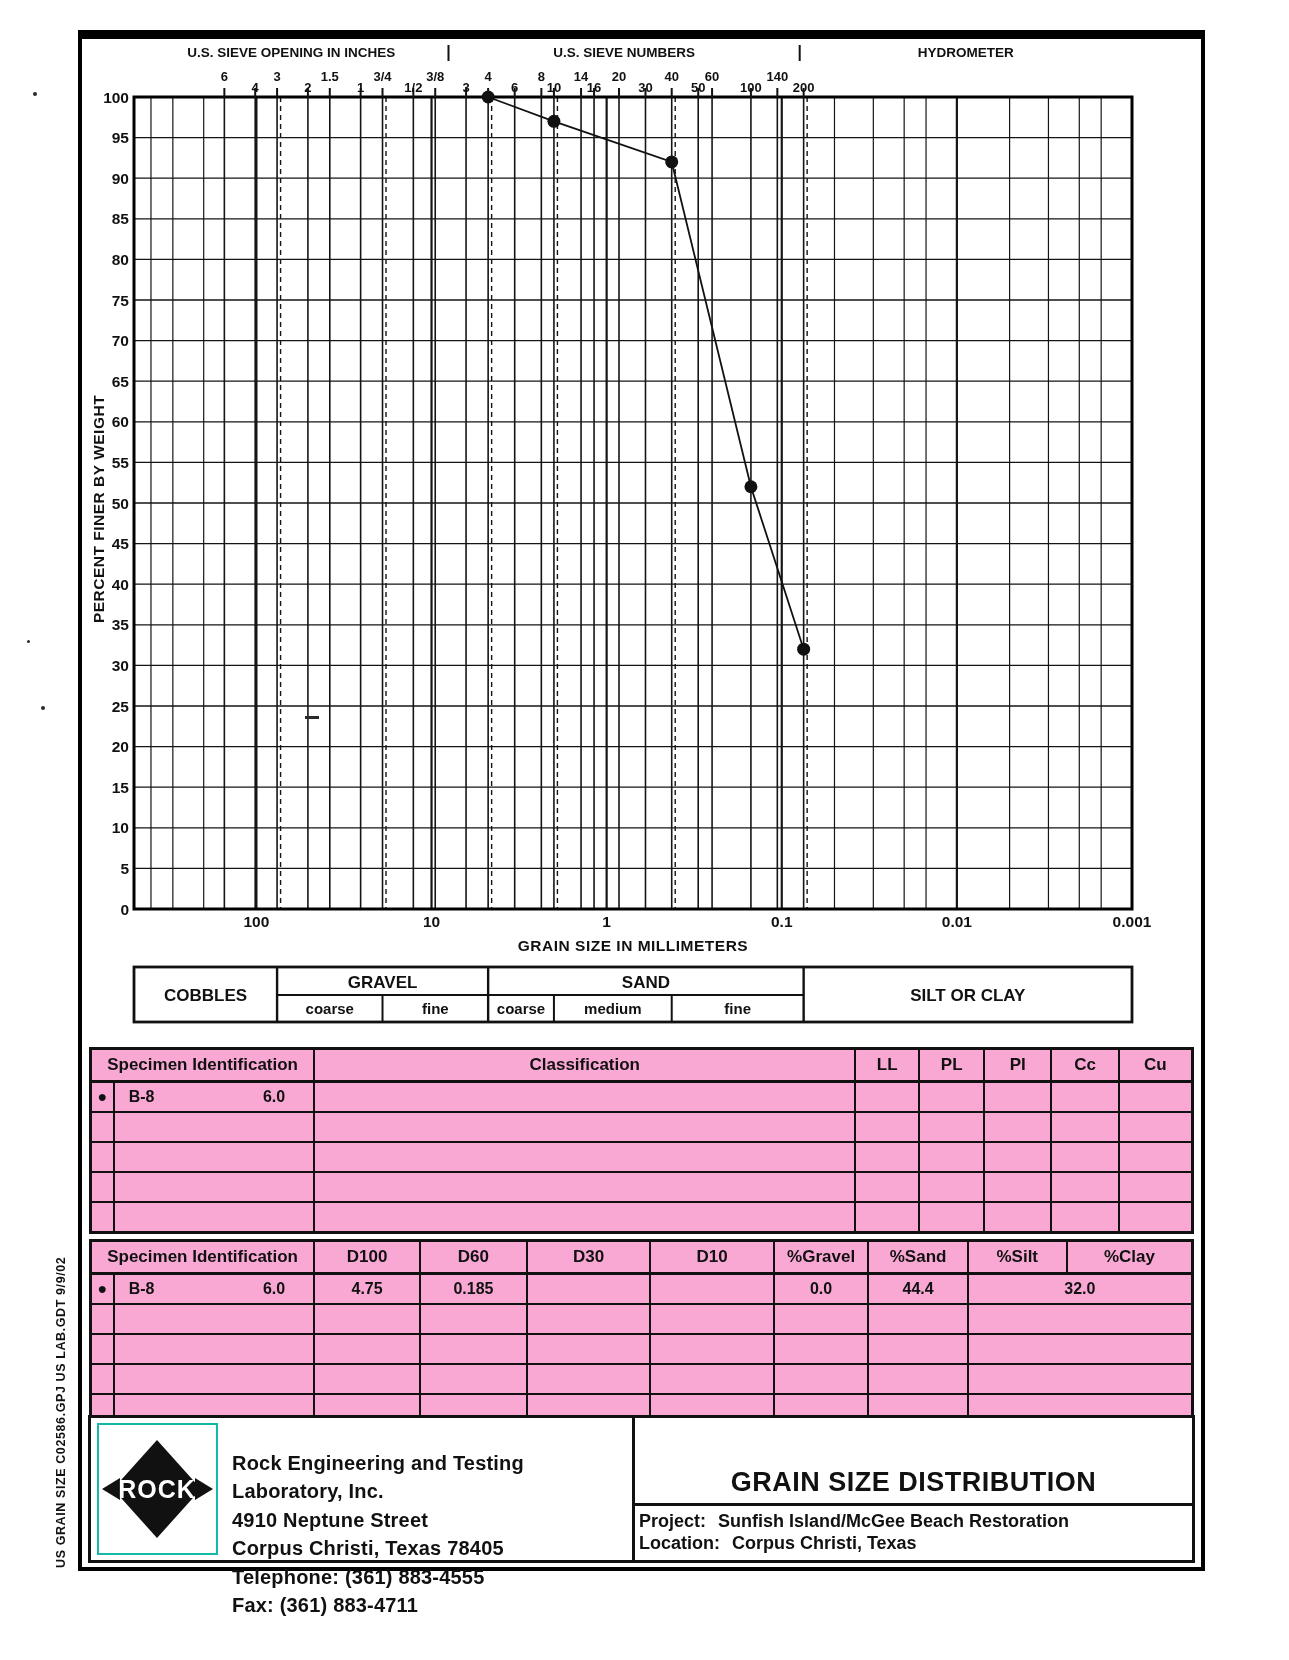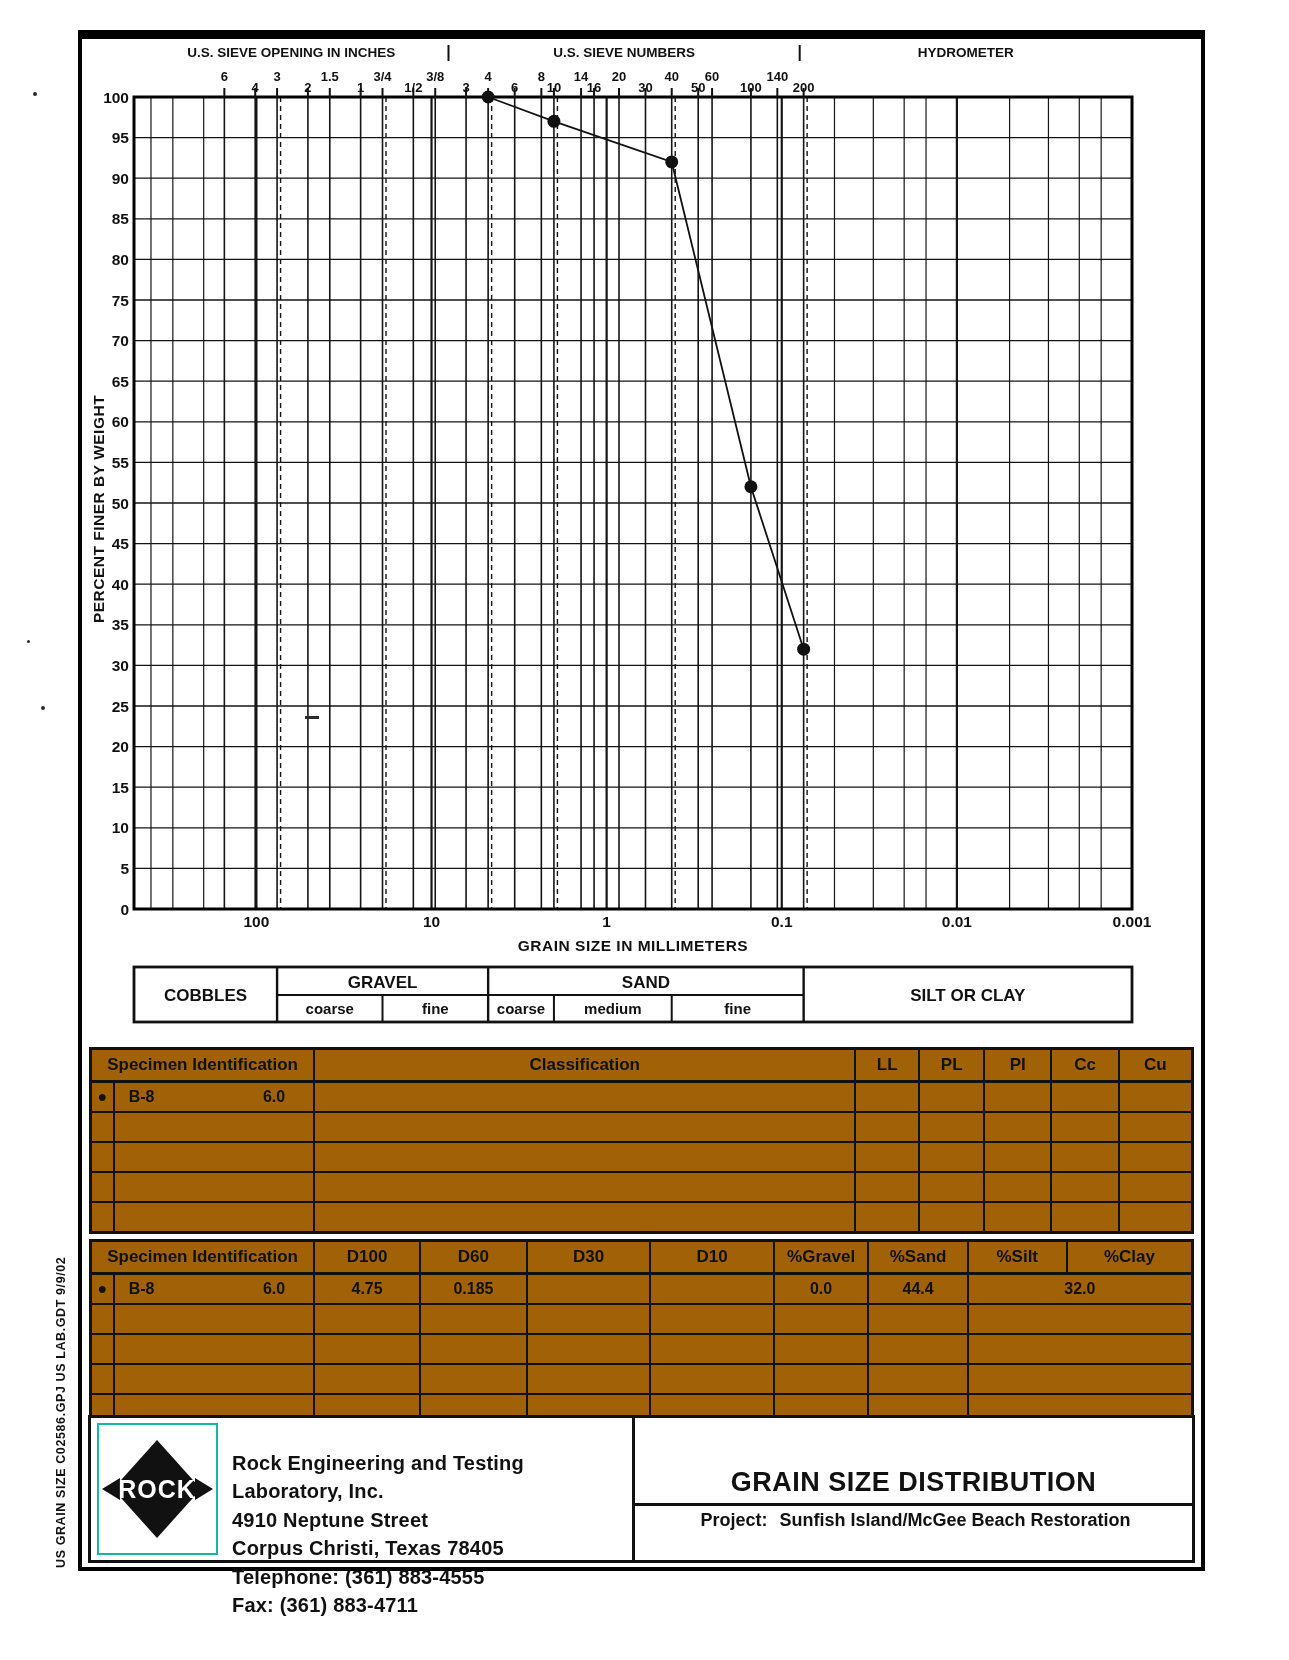--- a/index.html
+++ b/index.html
@@ -2,35 +2,35 @@
 <html><head>
 <meta charset="utf-8">
 <style>
   html,body{margin:0;padding:0;background:#fff;}
   body{width:1289px;height:1660px;font-family:"Liberation Sans",sans-serif;color:#111;}
   .page{position:relative;width:1289px;height:1660px;background:#fff;overflow:hidden;}
   .form{position:absolute;left:78px;top:30px;width:1119px;height:1528px;background:#fff;
         border:4px solid #000;border-top-width:9px;box-sizing:content-box;}
   #chart{position:absolute;left:0;top:0;}
   #tables{position:absolute;left:7px;top:1008px;width:1105px;}
-  table.spec-table{border-collapse:collapse;width:100%;table-layout:fixed;border:3px solid #111;margin-bottom:5px;background:#a16207;}
+  table.spec-table{border-collapse:collapse;width:100%;table-layout:fixed;border:3px solid #111;margin-bottom:5px;background:#f9a8d4;}
   .spec-table th,.spec-table td{border:2px solid #111;height:28px;padding:0 2px;font-weight:bold;
       text-align:center;white-space:nowrap;overflow:hidden;font-size:16px;}
   .spec-table thead th{font-size:17px;border-bottom:3px solid #111;height:30px;}
   .marker-cell{font-size:13px;padding:0;}
   .spec-cell{padding:0;}
   .spec-flex{display:flex;justify-content:space-between;align-items:flex-end;padding:0 26px 0 12px;}
   .footer{position:absolute;left:6px;top:1376px;width:1101px;height:142px;border:3px solid #111;display:flex;background:#fff;}
   .footer-left{width:49.4%;border-right:3px solid #111;display:flex;gap:14px;padding:5px 6px;box-sizing:border-box;}
   .logo-box{width:117px;height:128px;border:2px solid #14b8a6;flex:none;display:flex;align-items:center;justify-content:center;}
   .company-lines{padding-top:26px;font-size:20px;font-weight:600;line-height:1.42;letter-spacing:0.2px;}
   .footer-right{flex:1;display:flex;flex-direction:column;}
   .report-title{height:42px;border-bottom:3px solid #111;display:flex;align-items:center;justify-content:center;
       font-size:27px;font-weight:bold;letter-spacing:0.5px;margin-top:43px;}
-  .report-fields{flex:1;display:flex;flex-direction:row;justify-content:space-around;padding:4px 0 6px 4px;}
+  .report-fields{flex:1;display:flex;flex-direction:column;justify-content:space-around;padding:4px 0 6px 4px;}
   .report-field{display:flex;gap:12px;font-size:18px;font-weight:600;}
   .sidebar-text{position:absolute;left:54px;top:1568px;transform:rotate(-90deg);transform-origin:0 0;
       width:440px;font-size:12.5px;font-weight:bold;letter-spacing:0.6px;white-space:nowrap;color:#111;}
   .artifact{position:absolute;background:#2a2a2a;}
   .artifact.dot{border-radius:50%;}
 </style>
 </head>
 <body>
 
 <div class="page">
@@ -411,20 +411,24 @@
             <div>Fax:  (361) 883-4711</div>
           </div>
       </div>
       <div class="footer-right">
         <div class="report-title">GRAIN SIZE DISTRIBUTION</div>
         <div class="report-fields" id="reportFields">
             <div class="report-field">
               <span>Project:</span>
               <span>Sunfish Island/McGee Beach Restoration</span>
             </div>
+            <div class="report-field">
+              <span>Location:</span>
+              <span>Corpus Christi, Texas</span>
+            </div>
           </div>
       </div>
     </div>
   </div>
 
   <div class="sidebar-text">US  GRAIN  SIZE   C02586.GPJ   US  LAB.GDT   9/9/02</div>
 
   <div class="artifact dot" style="left:33px;top:92px;width:4px;height:4px"></div>
   <div class="artifact dot" style="left:27px;top:640px;width:3px;height:3px"></div>
   <div class="artifact dot" style="left:41px;top:706px;width:4px;height:4px"></div>

